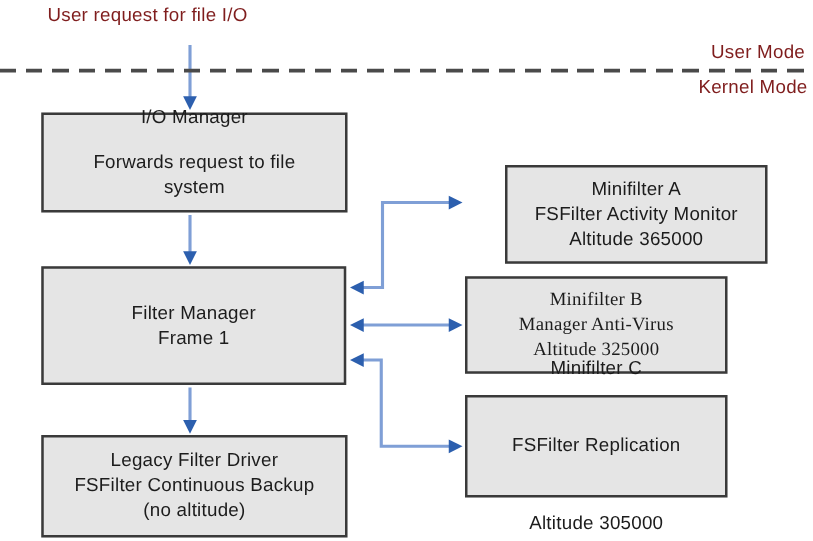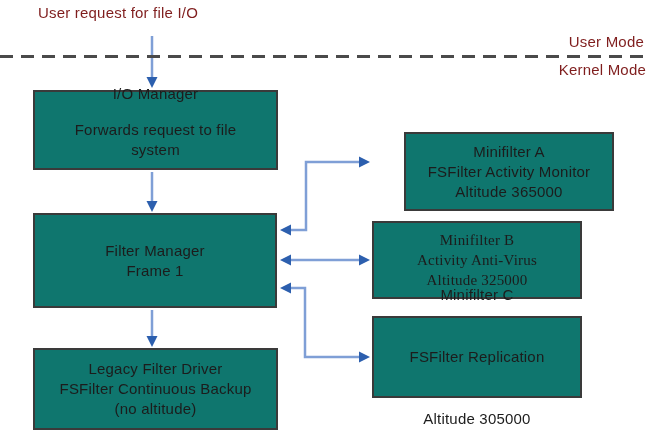--- a/index.html
+++ b/index.html
@@ -20,21 +20,21 @@
   }
   #top-label{left:38px;top:4px;}
   #user-mode-label{top:33px;right:6px;}
   #kernel-mode-label{top:61px;right:4px;}
   #mode-divider{
     position:absolute;left:0;top:55px;width:650px;height:3px;
     background:repeating-linear-gradient(to right,#4a4a4a 0 13px,transparent 13px 21px);
   }
   .box{
     position:absolute;
-    background:#0f766e;
+    background:#e5e5e5;
     border:2px solid #3a3a3a;
     box-sizing:border-box;
     display:flex;flex-direction:column;justify-content:center;
     text-align:center;
     font-size:15px;line-height:20px;letter-spacing:.2px;
   }
   .box span{display:block;}
   #io-manager-box{left:33px;top:90px;width:245px;height:80px;}
   #io-manager-box .wrap-narrow{width:180px;margin:16px auto;}
   #filter-manager-box{left:33px;top:213px;width:244px;height:95px;}
@@ -109,21 +109,21 @@
   </div>
 
   <div class="box" id="minifilter-a-box">
     <span>Minifilter A</span>
     <span>FSFilter Activity Monitor</span>
     <span>Altitude 365000</span>
   </div>
 
   <div class="box" id="minifilter-b-box">
     <span>Minifilter B</span>
-    <span>Activity Anti-Virus</span>
+    <span>Manager Anti-Virus</span>
     <span>Altitude 325000</span>
   </div>
 
   <div class="box" id="minifilter-c-box">
     <span>Minifilter C</span>
     <span>FSFilter Replication</span>
     <span>Altitude 305000</span>
   </div>
 
 </div>

